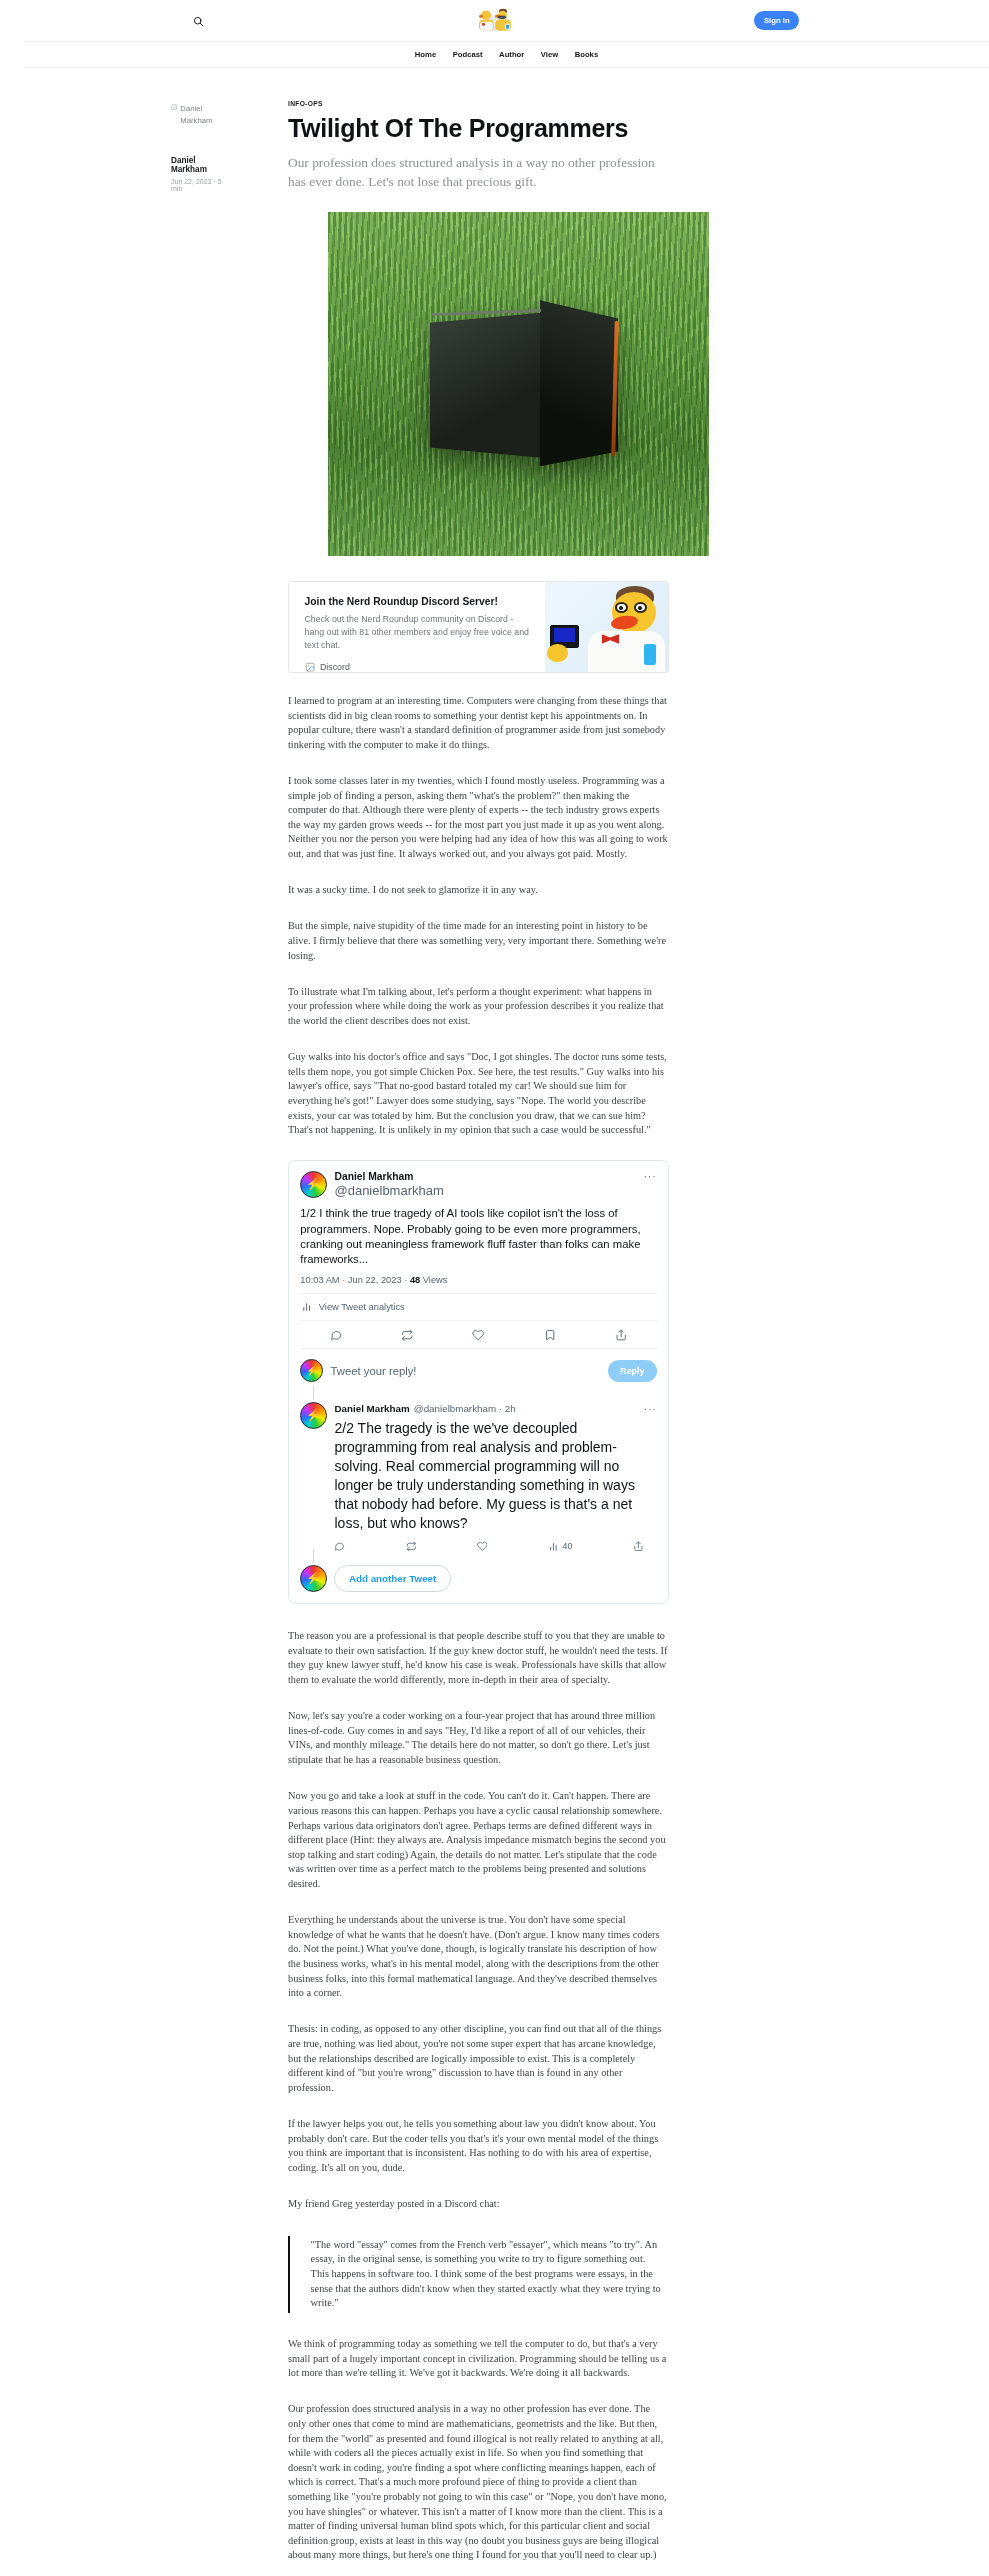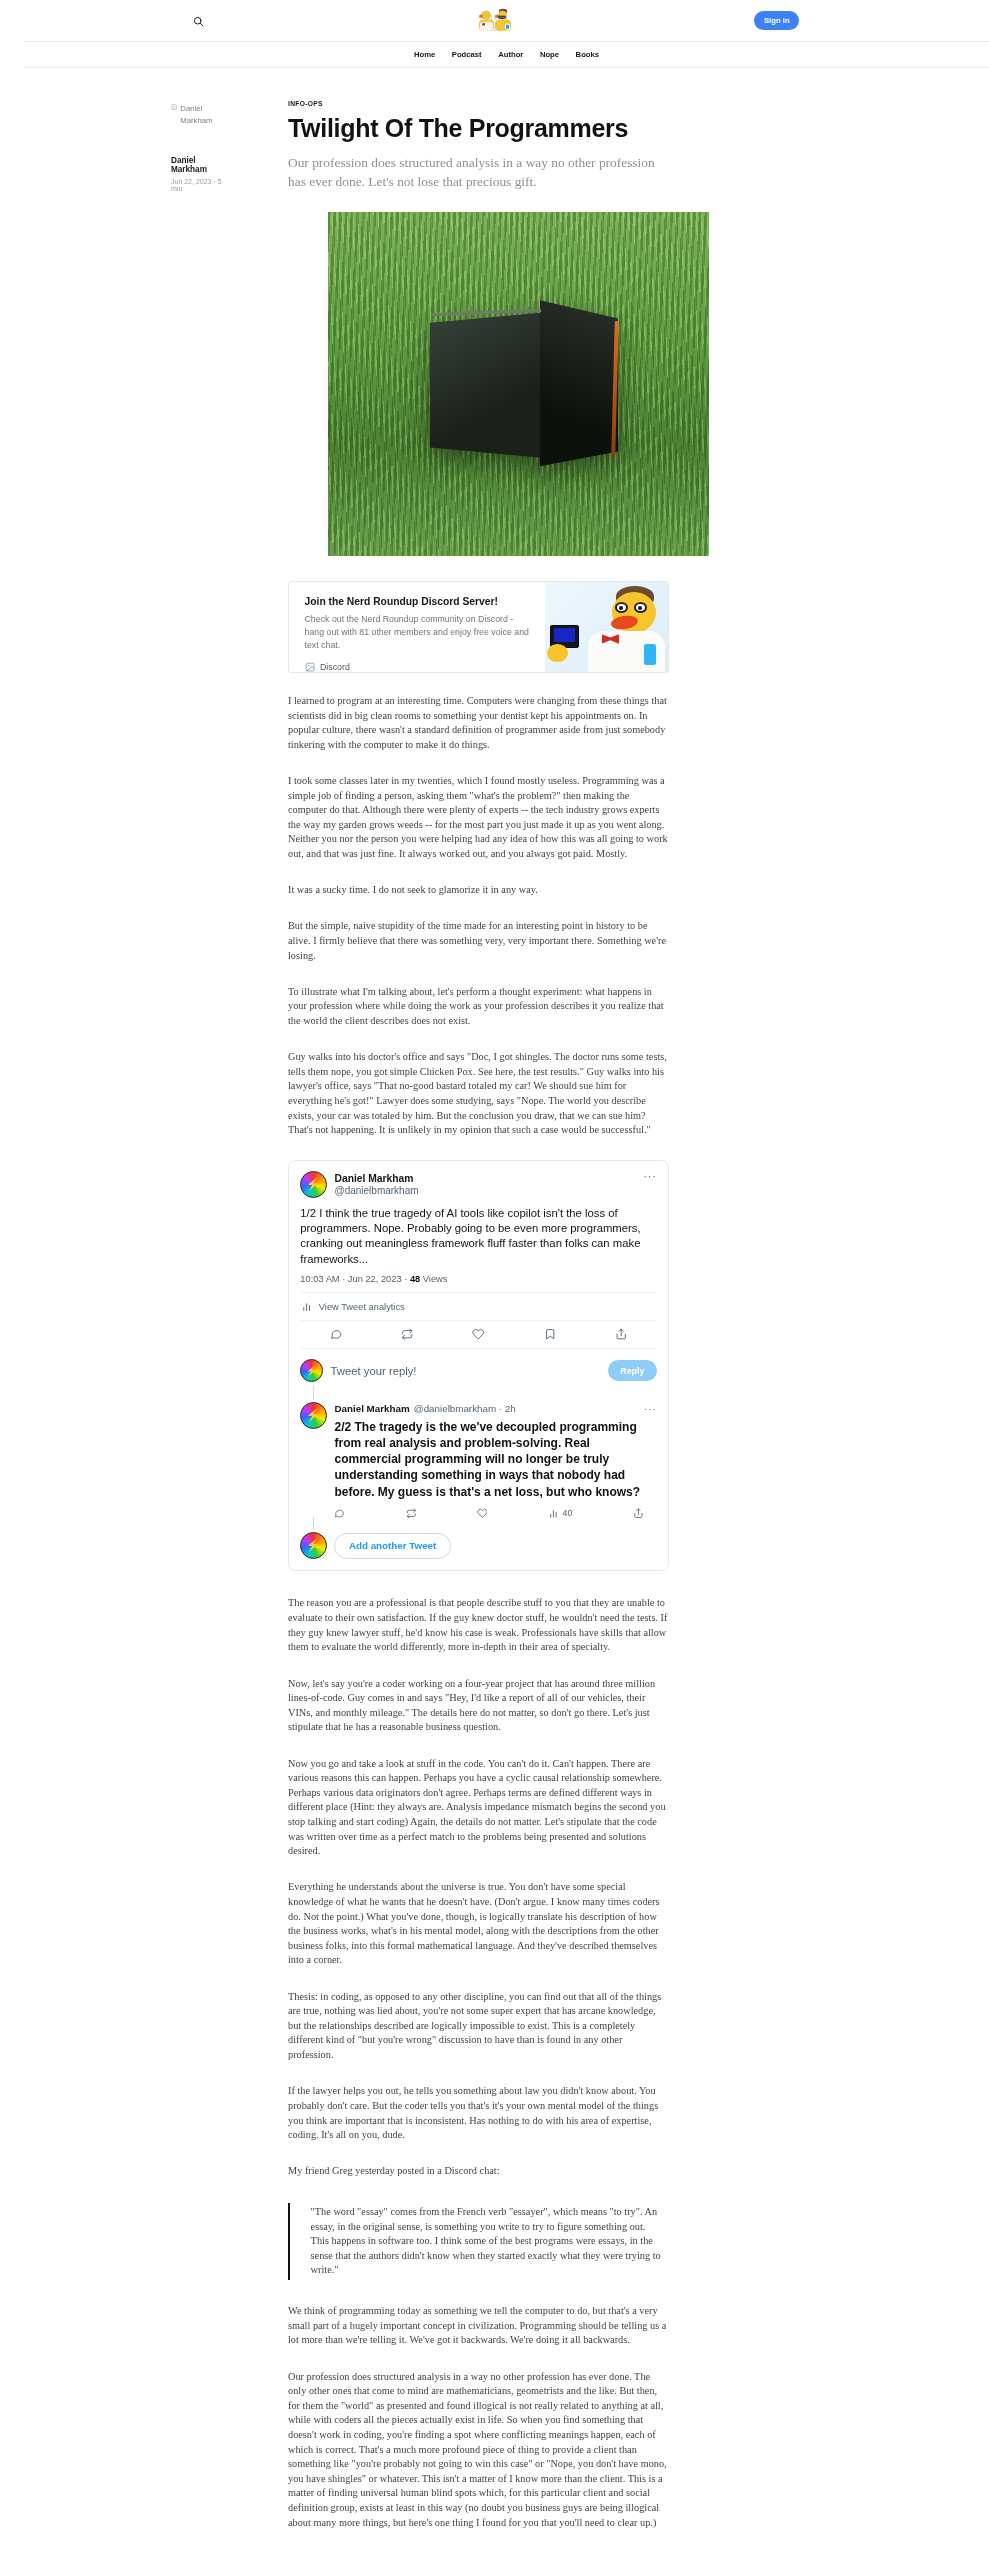--- a/index.html
+++ b/index.html
@@ -75,39 +75,39 @@
   .post blockquote { margin:24px 0 24px; padding:2.1px 5.2px 2.1px 20.6px; border-left:2.6px solid #101215; font-family:"Liberation Serif", serif; font-size:10.3px; line-height:1.42; color:#3f4347; }
 
   
   .tweet { border:0.5px solid #e1e8ed; border-radius:7.2px; padding:10.3px 11.3px 11.3px; margin:3.1px 0 25px; background:#fff; }
   .t-head { display:flex; gap:7.2px; align-items:center; }
   .avatar { width:27px; height:27px; border-radius:50%; flex:0 0 auto; border:1px solid #23242a;
     background:conic-gradient(#e33 0deg,#f90 60deg,#ee0 110deg,#3c3 160deg,#0cc 210deg,#36f 260deg,#c3f 310deg,#e33 360deg);
     display:flex; align-items:center; justify-content:center; color:#ffe14d; font-size:11.3px; cursor:pointer; }
   .avatar.small { width:23px; height:23px; font-size:9.3px; }
   .t-name { font-size:10.3px; font-weight:800; color:#0f1419; line-height:1.2; }
-  .t-handle { font-size:10px; color:#536471; }
+  .t-handle { font-size:13px; color:#536471; }
   .t-more { margin-left:auto; color:#536471; font-size:10.3px; letter-spacing:1px; cursor:pointer; align-self:flex-start; }
   .t-text { font-size:11.3px; line-height:1.35; color:#0f1419; margin:8.2px 0 7.2px; }
   .t-meta { font-size:9.3px; color:#536471; padding-bottom:8.2px; border-bottom:0.5px solid #eff3f4; }
   .t-meta b { color:#0f1419; font-weight:700; }
   .t-analytics { display:flex; gap:6.2px; align-items:center; padding:7.7px 1px; border-bottom:0.5px solid #eff3f4; color:#536471; font-size:9.3px; cursor:pointer; }
   .t-actions { display:flex; justify-content:space-around; padding:7.2px 0; border-bottom:0.5px solid #eff3f4; }
   .t-actions .ticon, .t2-actions .ticon { cursor:pointer; display:flex; align-items:center; gap:4.1px; color:#536471; font-size:8.8px; }
   .t-reply-row { display:flex; align-items:center; gap:7.2px; padding:10.3px 0 4.1px; }
   .t-reply-prompt { color:#536471; font-size:11.3px; }
   .reply-btn { margin-left:auto; background:#8ecdf8; color:#fff; font-weight:700; font-size:8.8px; border:none; border-radius:515px; padding:5.7px 12.4px; cursor:pointer; font-family:"Liberation Sans",sans-serif; }
   .t2 { display:flex; gap:7.2px; margin-top:15.5px; position:relative; }
   .t2::before { content:""; position:absolute; left:13px; top:-16.5px; width:1px; height:14.4px; background:#cfd9de; }
   .t2-main { flex:1; padding-top:1px; }
   .t2-head { display:flex; align-items:baseline; gap:4.1px; font-size:9.8px; }
   .t2-name { font-weight:800; color:#0f1419; }
   .t2-meta { color:#536471; }
   .t2-more { margin-left:auto; color:#536471; letter-spacing:1px; cursor:pointer; }
-  .t2-text { font-size:12px; line-height:1.35; color:#0f1419; margin:5.2px 0 8.2px;font-weight:bold; }
+  .t2-text { font-size:14px; line-height:1.35; color:#0f1419; margin:5.2px 0 8.2px; }
   .t2-actions { display:flex; justify-content:space-between; max-width:309px; }
   .addrow { display:flex; gap:7.2px; align-items:center; margin-top:13.4px; position:relative; }
   .addrow::before { content:""; position:absolute; left:13px; top:-15.5px; width:1px; height:13.4px; background:#cfd9de; }
   .add-btn { border:0.5px solid #cfd9de; background:#fff; color:#1d9bf0; font-weight:700; font-size:9.8px; padding:6.7px 13.4px; border-radius:515px; cursor:pointer; font-family:"Liberation Sans",sans-serif; }
   @keyframes spin { to { transform:rotate(360deg); } }
 
   .icon { display:inline-block; vertical-align:middle; }
 </style>
 </head>
 <body>
@@ -143,21 +143,21 @@
     </div>
     <button class="signin-btn">Sign in</button>
   </div>
 </header>
 
 <nav class="site-nav">
   <div class="site-nav-inner">
     <span class="nav-link">Home</span>
     <span class="nav-link">Podcast</span>
     <span class="nav-link">Author</span>
-    <span class="nav-link">Nope</span>
+    <span class="nav-link">View</span>
     <span class="nav-link">Books</span>
   </div>
 </nav>
 
 <div class="article-wrap">
 
   <aside class="rail">
     <div class="rail-back">
       <svg class="icon" width="8.2" height="8.2" viewBox="0 0 24 24" fill="none" stroke="#9aa0a6" stroke-width="2">
           <rect x="3" y="3" width="18" height="18" rx="2"></rect>

